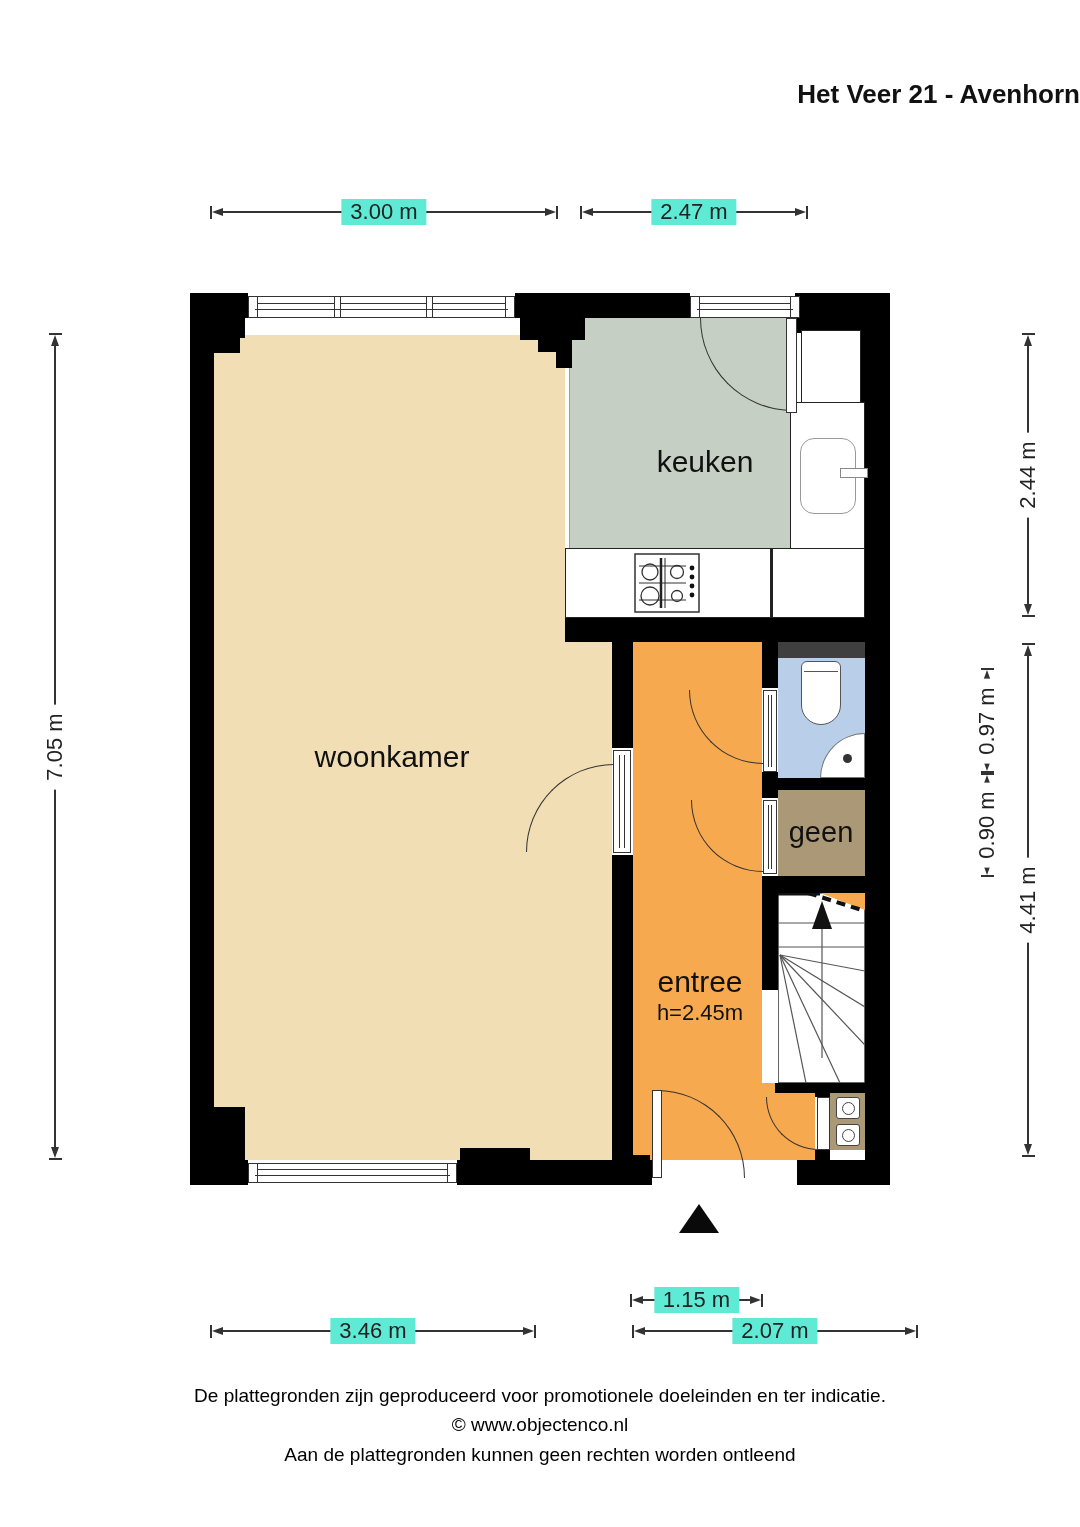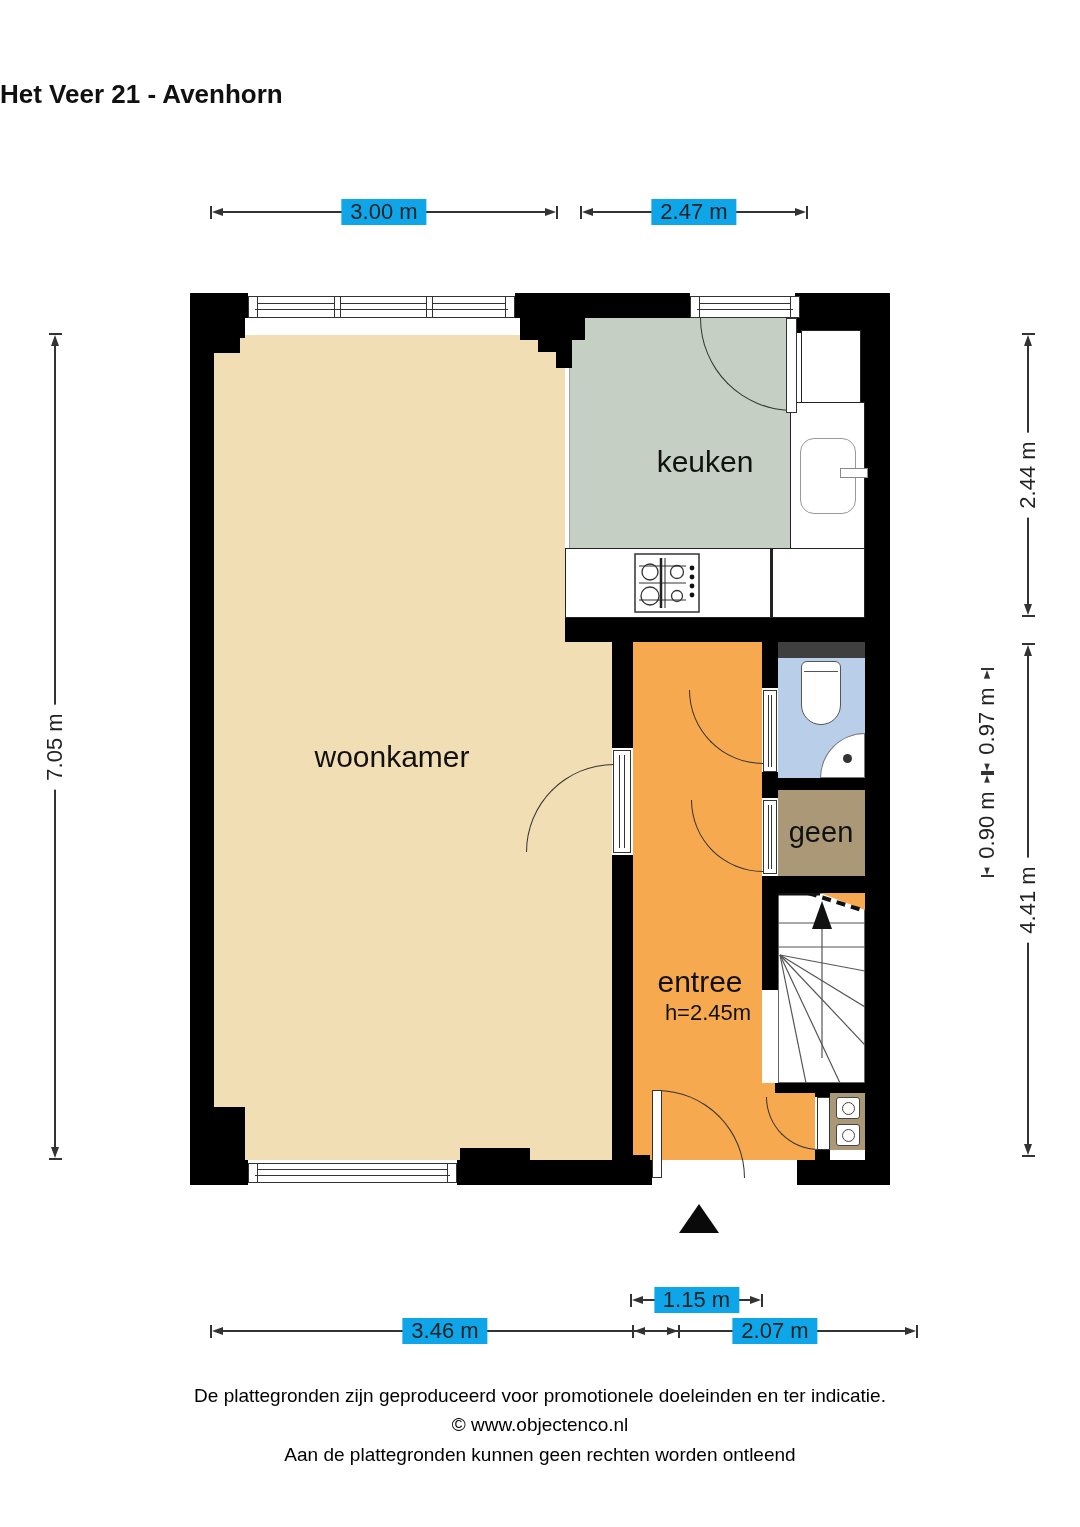--- a/index.html
+++ b/index.html
@@ -3,21 +3,21 @@
 <meta charset="utf-8">
 <style>
   html,body{margin:0;padding:0;}
   body{width:1080px;height:1527px;background:#ffffff;position:relative;
        font-family:"Liberation Sans", sans-serif;color:#111;overflow:hidden;}
   .abs{position:absolute;}
   .wall{position:absolute;background:#000;}
   .room{position:absolute;}
   .room-label{font-size:30px;color:#111;white-space:nowrap;}
   .sub-label{font-size:22px;color:#111;white-space:nowrap;}
-  .title{position:absolute;left:0;width:100%;text-align:left;
+  .title{position:absolute;left:0;width:100%;text-align:right;
          font-size:26px;font-weight:bold;line-height:1.25;}
   
   .win{position:absolute;background:#fff;border:1px solid #333;box-sizing:border-box;}
   .win::before{content:"";position:absolute;left:6px;right:6px;top:30%;border-top:1.5px solid #333;}
   .win::after{content:"";position:absolute;left:6px;right:6px;top:62%;border-top:1.5px solid #333;}
   .jamb{position:absolute;top:-1px;bottom:-1px;width:10px;background:#fff;border:1px solid #333;box-sizing:border-box;}
   .mullion{position:absolute;top:-1px;bottom:-1px;width:7px;background:#fff;border:1px solid #333;box-sizing:border-box;}
   
   .leaf{position:absolute;background:#fff;border:1px solid #333;box-sizing:border-box;}
   .leaf-v::before{content:"";position:absolute;top:4px;bottom:4px;left:30%;border-left:1px solid #333;}
@@ -44,21 +44,21 @@
   .dimv{flex-direction:column;width:22px;}
   .shaft-h{flex:1;height:1.5px;background:#333;}
   .shaft-v{flex:1;width:1.5px;background:#333;}
   .tick-v{width:2px;height:13px;background:#333;}
   .tick-h{height:2px;width:13px;background:#333;}
   .ar-l{width:0;height:0;border-right:11px solid #333;border-top:4.5px solid transparent;border-bottom:4.5px solid transparent;}
   .ar-r{width:0;height:0;border-left:11px solid #333;border-top:4.5px solid transparent;border-bottom:4.5px solid transparent;}
   .ar-u{width:0;height:0;border-bottom:11px solid #333;border-left:4.5px solid transparent;border-right:4.5px solid transparent;}
   .ar-d{width:0;height:0;border-top:11px solid #333;border-left:4.5px solid transparent;border-right:4.5px solid transparent;}
   .dim-lbl{position:absolute;left:50%;top:50%;transform:translate(-50%,-50%);
-           background:#0ea5e9;padding:0 9px;font-size:22px;white-space:nowrap;color:#222;}
+           background:#5eead4;padding:0 9px;font-size:22px;white-space:nowrap;color:#222;}
   .dim-lbl-v{position:absolute;left:50%;top:50%;transform:translate(-50%,-50%) rotate(-90deg);
            background:#fff;padding:0 9px;font-size:22px;white-space:nowrap;color:#222;}
   .north{position:absolute;width:0;height:0;
          border-left:20px solid transparent;border-right:20px solid transparent;border-bottom:29px solid #0a0a0a;}
   .footer{position:absolute;left:0;width:100%;text-align:center;font-size:19px;line-height:1.55;color:#000000;}
   .divline{position:absolute;background:#222;}
 </style>
 </head>
 <body>
 
@@ -252,35 +252,35 @@
   <div class="arc arc-bl" style="left:766px;top:1097px;width:53px;height:53px;"></div>
   <div class="leaf" style="left:817px;top:1097px;width:13px;height:53px;"></div>
 
   <div class="abs" style="left:652px;top:1160px;width:145px;height:25px;background:#fff;"></div>
   <div class="arc arc-tr" style="left:657px;top:1090px;width:88px;height:88px;"></div>
   <div class="leaf" style="left:652px;top:1090px;width:10px;height:88px;"></div>
 
   <div class="room-label abs" style="left:390px;top:740px;transform:translateX(-50%);left:392px;">woonkamer</div>
   <div class="room-label abs" style="left:705px;top:445px;transform:translateX(-50%);">keuken</div>
   <div class="room-label abs" style="left:700px;top:965px;transform:translateX(-50%);">entree</div>
-  <div class="sub-label abs" style="left:700px;top:1000px;transform:translateX(-50%);margin-left:8px;">h=2.45m</div>
+  <div class="sub-label abs" style="left:700px;top:1000px;transform:translateX(-50%);">h=2.45m</div>
   <div class="room-label abs" style="left:821px;top:816px;transform:translateX(-50%);font-size:29px;">geen</div>
 
   <div class="north" style="left:679px;top:1204px;"></div>
 </div>
 
 <div class="dimh" style="left:630px;top:1289px;width:133px;">
   <div class="tick-v"></div>
     <div class="ar-l"></div>
   <div class="shaft-h"></div>
   <div class="ar-r"></div>
     <div class="tick-v"></div>
   <span class="dim-lbl">1.15 m</span>
 </div>
-<div class="dimh" style="left:210px;top:1320px;width:470px;justify-content:space-between;">
+<div class="dimh" style="left:210px;top:1320px;width:326px;justify-content:space-between;">
   <div class="tick-v"></div>
     <div class="ar-l"></div>
   <div class="shaft-h"></div>
   <div class="ar-r"></div>
     <div class="tick-v"></div>
   <span class="dim-lbl">3.46 m</span>
 </div>
 <div class="dimh" style="left:608px;top:1320px;width:286px;margin-left:24px;">
   <div class="tick-v"></div>
     <div class="ar-l"></div>

